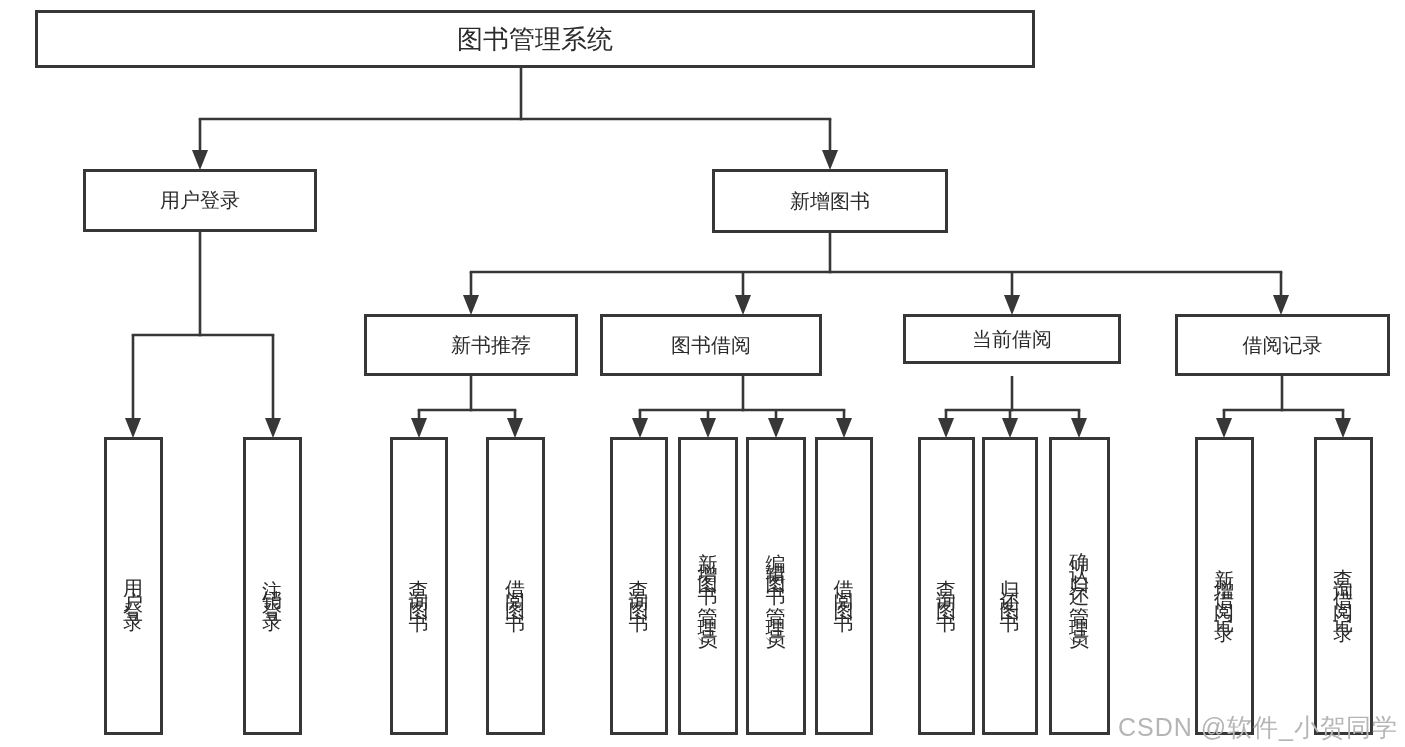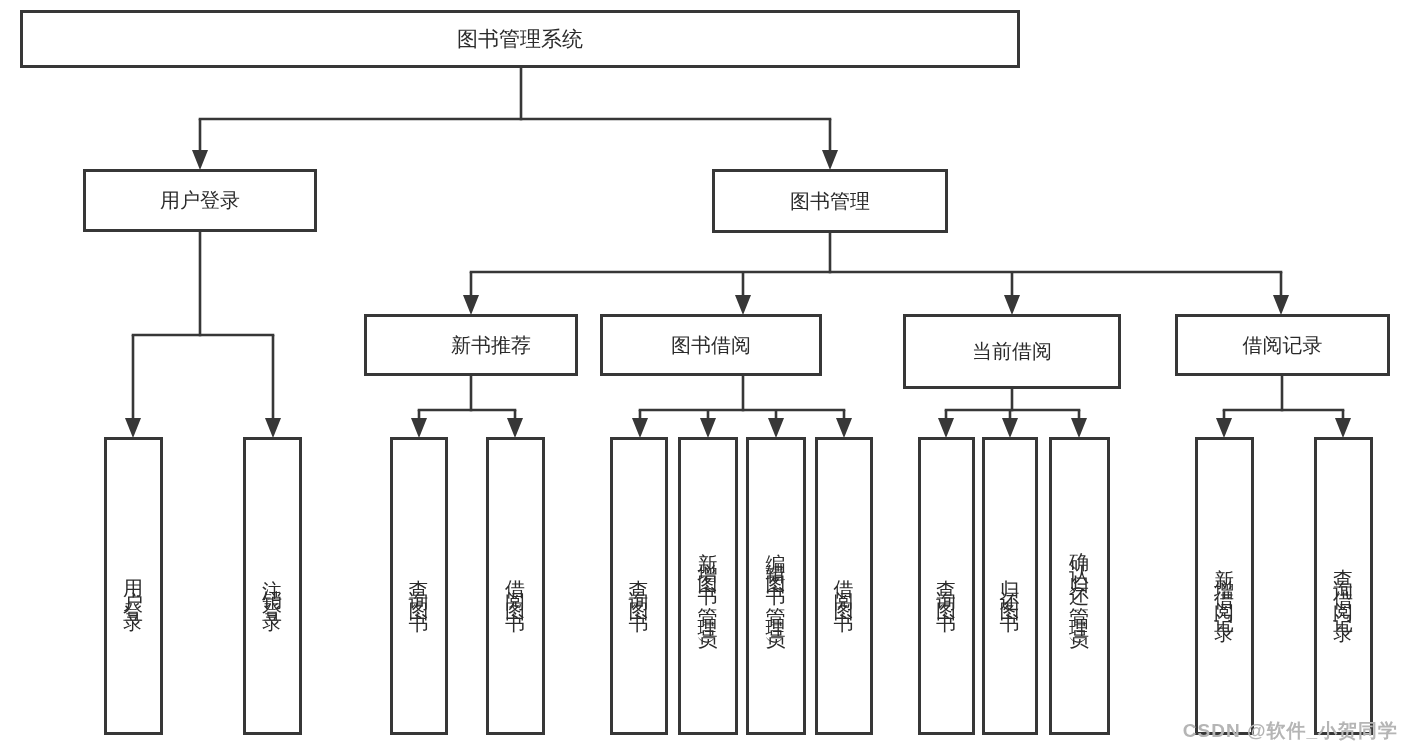--- a/index.html
+++ b/index.html
@@ -25,21 +25,21 @@
     position: absolute;
     box-sizing: border-box;
     border: 3px solid #373737;
     background: #ffffff;
     display: flex;
     align-items: center;
     justify-content: center;
     color: #2b2b2b;
     font-size: 20px;
   }
-  .node.root { font-size: 21px; }
+  .node.root { font-size: 26px; margin-left: 15px; }
   .leaf {
     position: absolute;
     box-sizing: border-box;
     border: 3px solid #373737;
     background: #ffffff;
     display: flex;
     align-items: center;
     justify-content: center;
     color: #2b2b2b;
   }
@@ -48,25 +48,24 @@
     text-orientation: mixed;
     font-size: 20px;
     letter-spacing: 11px;
     line-height: 1;
     white-space: nowrap;
   }
   .watermark {
     position: absolute;
     right: 7px;
     bottom: 3px;
-    font-size: 19px;
+    font-size: 25px;
     color: #b5b5b5;
     letter-spacing: 1px;
     pointer-events: none;
-    font-weight: bold;
   }
   svg line { stroke: #373737; stroke-width: 2.6; }
   svg polygon { fill: #373737; }
 </style>
 </head>
 <body>
 
 <div class="canvas">
 
   <svg class="connector-layer" width="1405" height="747" viewBox="0 0 1405 747" aria-hidden="true">
@@ -127,25 +126,25 @@
     <line x1="1222.7" y1="410" x2="1344.3" y2="410"></line>
     <line x1="1224" y1="410" x2="1224" y2="424"></line>
     <polygon points="1216,418 1232,418 1224,438"></polygon>
     <line x1="1343" y1="410" x2="1343" y2="424"></line>
     <polygon points="1335,418 1351,418 1343,438"></polygon>
   </svg>
 
   <div class="node root" style="left:20px; top:10px; width:1000px; height:58px;">图书管理系统</div>
 
   <div class="node" style="left:83px; top:169px; width:234px; height:63px;">用户登录</div>
-  <div class="node" style="left:712px; top:169px; width:236px; height:64px;">图书管理</div>
+  <div class="node" style="left:712px; top:169px; width:236px; height:64px;">新增图书</div>
 
   <div class="node" style="left:364px; top:314px; width:214px; height:62px;padding-left:40px;">新书推荐</div>
   <div class="node" style="left:600px; top:314px; width:222px; height:62px;">图书借阅</div>
-  <div class="node" style="left:903px; top:314px; width:218px; height:75px;text-align:right;">当前借阅</div>
+  <div class="node" style="left:903px; top:314px; width:218px; height:50px;text-align:right;">当前借阅</div>
   <div class="node" style="left:1175px; top:314px; width:215px; height:62px;">借阅记录</div>
 
   <div class="leaf" style="left:104px; top:437px; width:59px; height:298px;">
     <span class="vtext">用户登录</span>
   </div>
   <div class="leaf" style="left:243px; top:437px; width:59px; height:298px;">
     <span class="vtext">注销登录</span>
   </div>
 
   <div class="leaf" style="left:390px; top:437px; width:58px; height:298px;">

